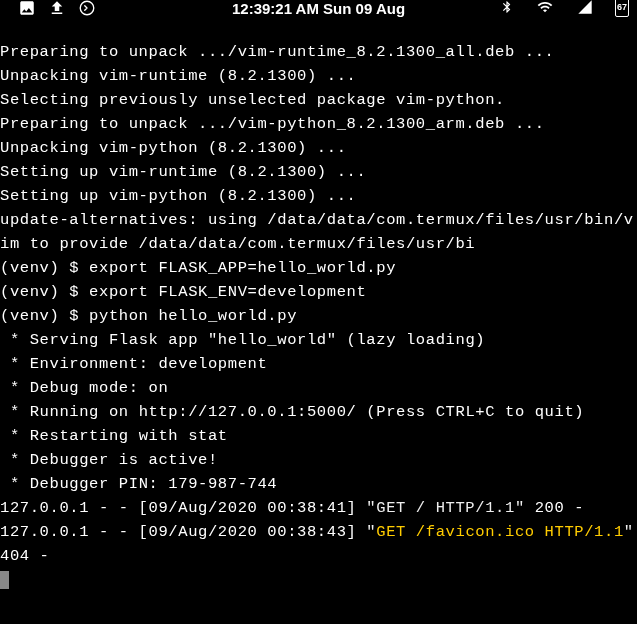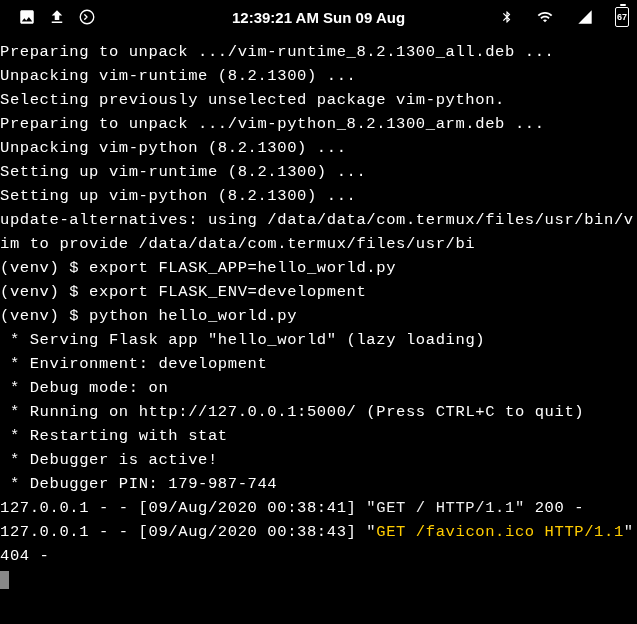--- a/index.html
+++ b/index.html
@@ -9,21 +9,21 @@
       background: #000;
       color: #fff;
       font-family: "Courier New", monospace;
       font-size: 14.5px;
       overflow: hidden;
     }
     .status-bar {
       height: 32px;
       background: #000;
       display: flex;
-      align-items: center;
+      align-items: flex-end;
       justify-content: space-between;
       padding: 17px 8px;
       color: #fff;
       font-family: -apple-system, sans-serif;
       font-size: 15px;
       margin-left: 10px;
     }
     .status-left { display: flex; align-items: center; gap: 12px; }
     .status-center {
       font-weight: 600;

